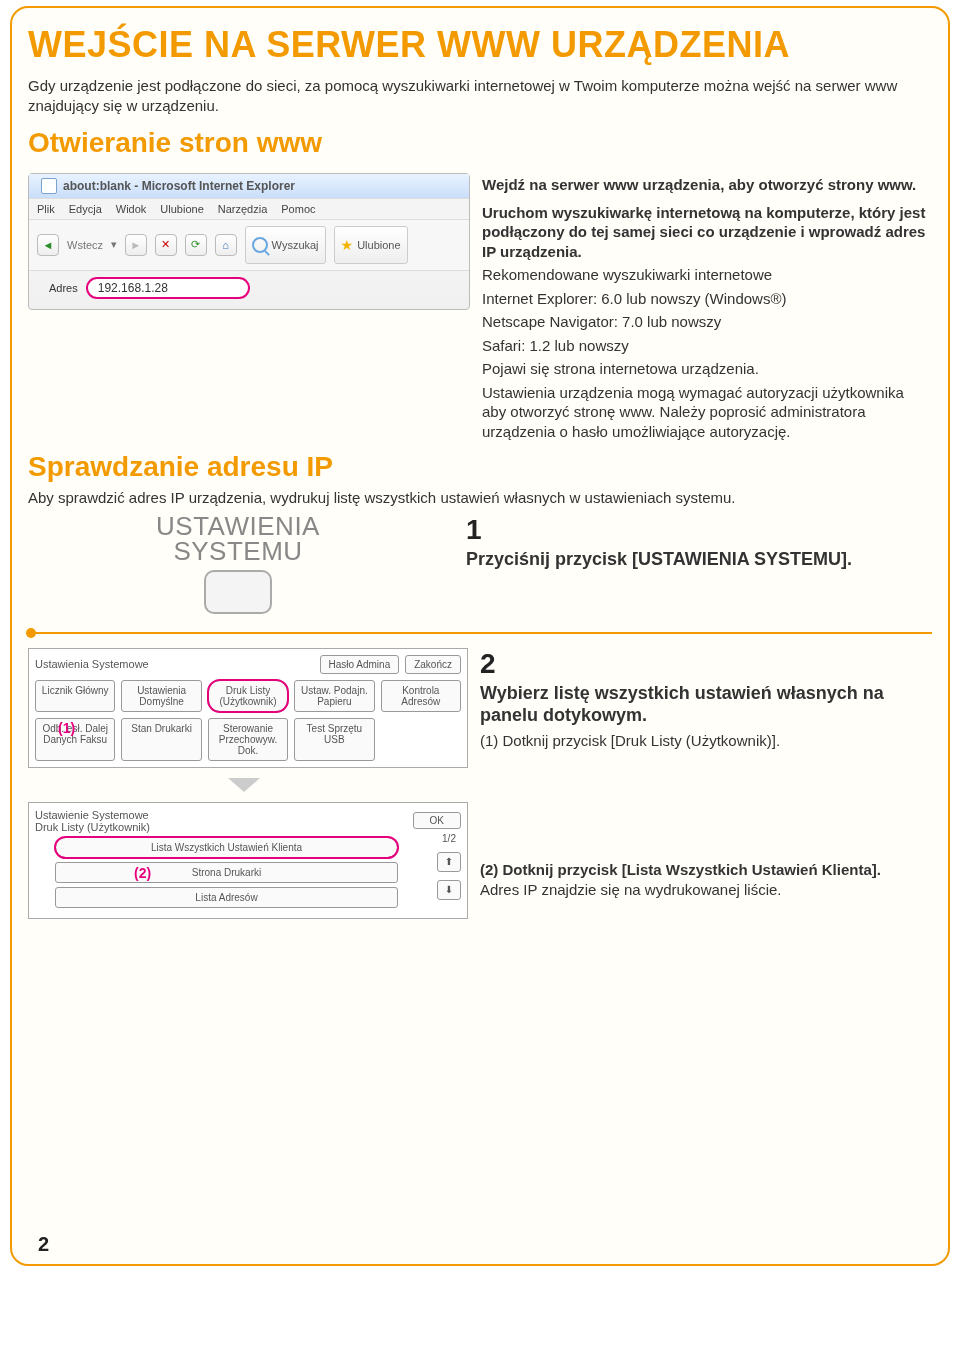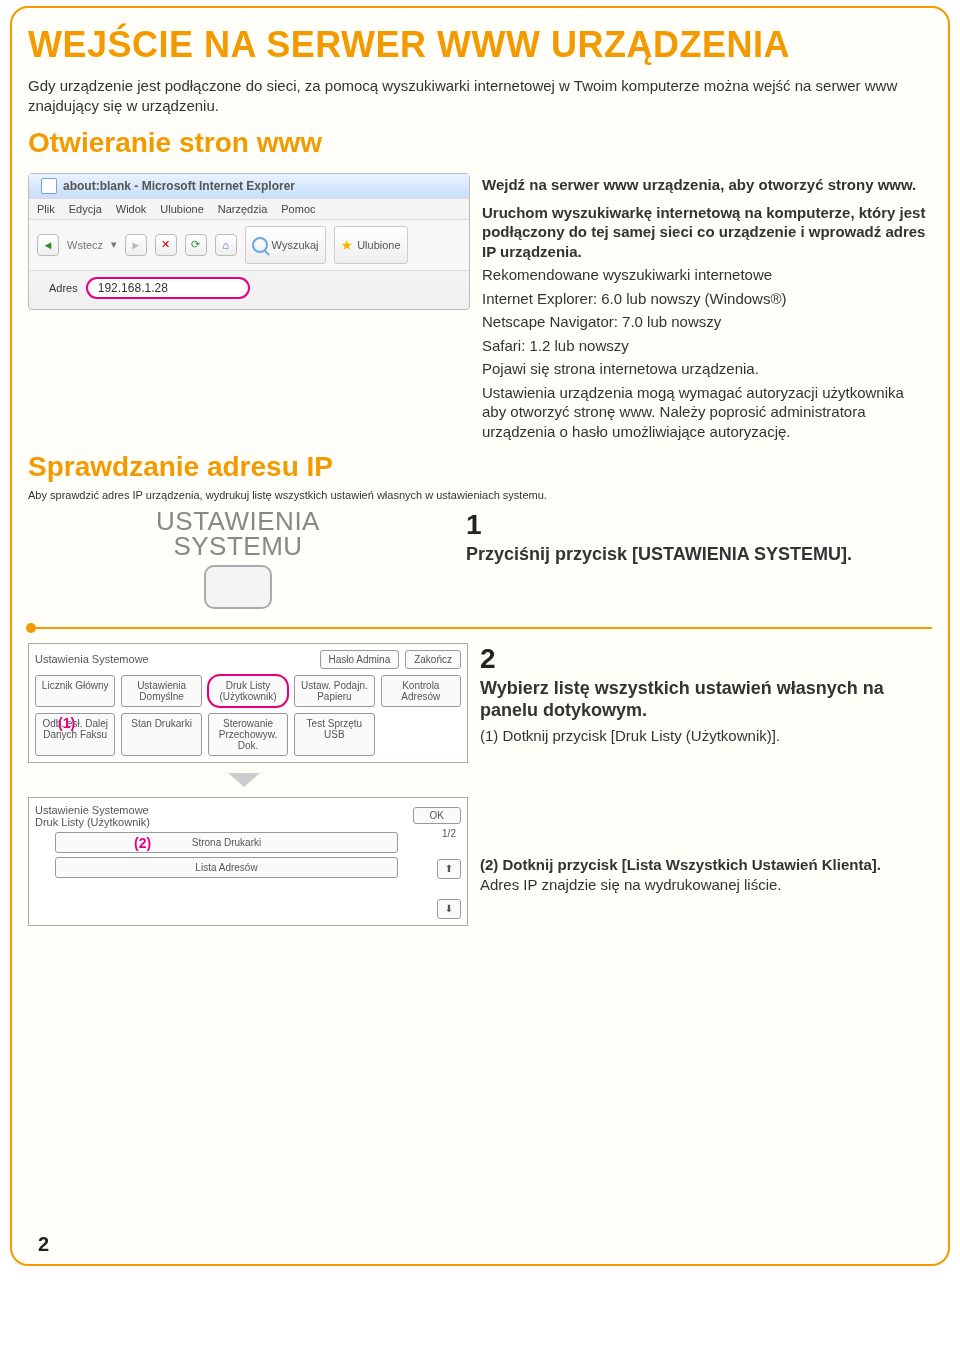--- a/index.html
+++ b/index.html
@@ -154,21 +154,21 @@
   .instr-sub {
     font-weight: bold;
     margin: 6px 0 4px 0;
     line-height: 1.3;
   }
   .instr-body {
     line-height: 1.3;
     margin: 2px 0 4px 0;
   }
   .check-intro {
-    font-size: 11px;
+    font-size: 15px;
     margin: 4px 0 8px 0;
   }
   .sys-block {
     display: flex;
     gap: 18px;
     align-items: flex-start;
     margin: 4px 0 18px 0;
   }
   .sys-label-area {
     width: 420px;
@@ -303,21 +303,21 @@
   }
   .listbtn-hl {
     outline: 2px solid #e6007e;
     border-radius: 12px;
     outline-offset: -1px;
   }
   .pager {
     display: flex;
     flex-direction: column;
     align-items: center;
-    gap: 20px;
+    gap: 8px;
     margin-left: 19px;
   }
   .pager-num {
     font-size: 10px;
   }
   .pager-btn {
     width: 22px;
     height: 18px;
     border: 1px solid #999;
     border-radius: 3px;
@@ -455,20 +455,23 @@
       <div class="panel2">
         <div class="panel2-row">
           <div>
             <div>Ustawienie Systemowe</div>
             <div>Druk Listy (Użytkownik)</div>
           </div>
           <span class="panel-btn" style="padding:2px 16px;">OK</span>
         </div>
         <div style="display:flex; align-items:flex-start;">
           <div style="flex:1;">
+            <div class="listbtn listbtn-hl">
+              <span>Lista Wszystkich Ustawień Klienta</span>
+            </div>
             <div class="listbtn rel">
               <span>Strona          Drukarki</span>
               <span class="red-marker" style="position:absolute; left:78px; top:2px;">(2)</span>
             </div>
             <div class="listbtn">Lista Adresów</div>
           </div>
           <div class="pager">
             <div class="pager-num">1/2</div>
             <div class="pager-btn">⬆</div>
             <div class="pager-btn">⬇</div>

